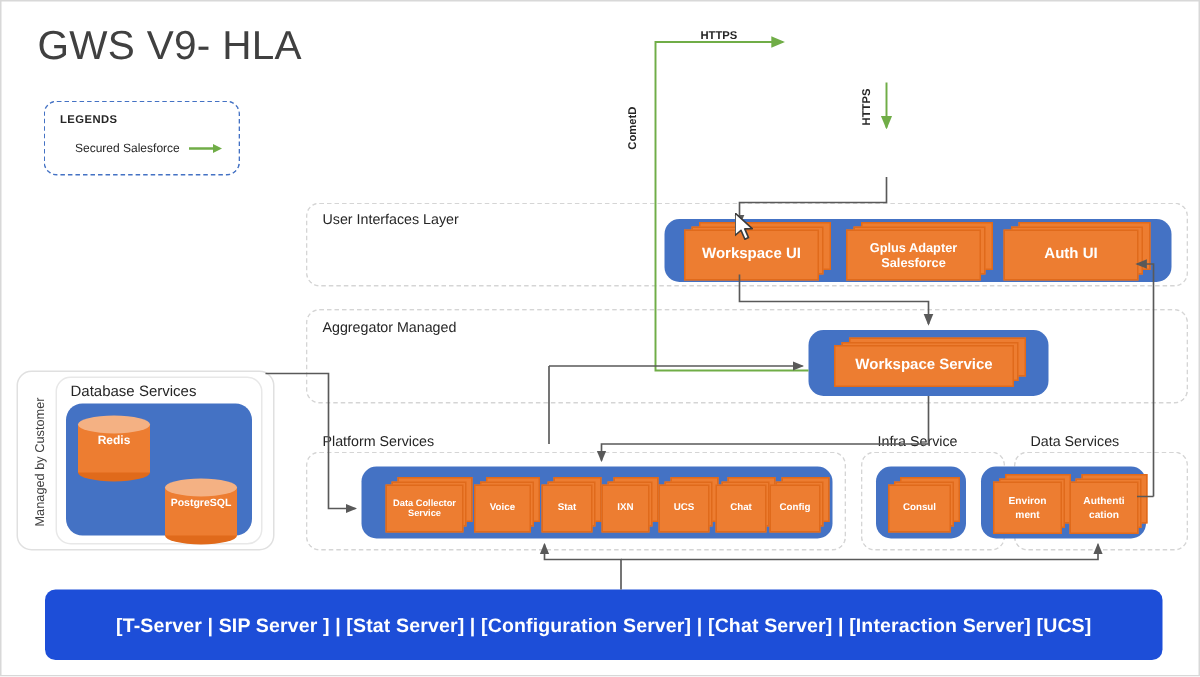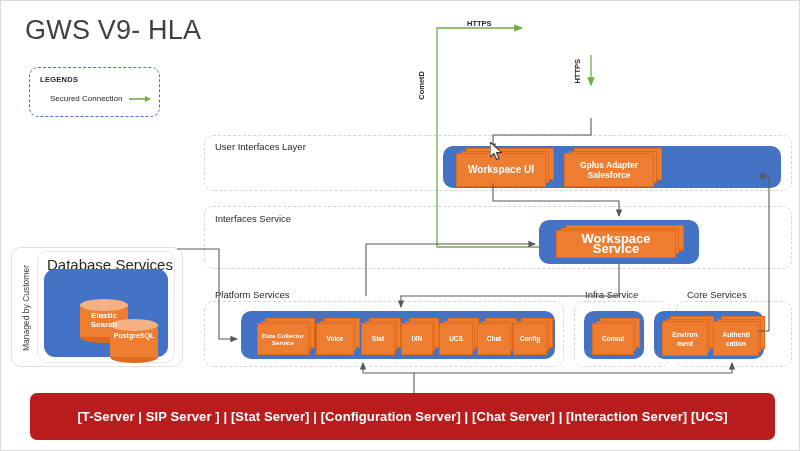--- a/index.html
+++ b/index.html
@@ -87,21 +87,21 @@
   }
   #db-group {
     left: 36px; top: 250px;
     width: 138px; height: 112px;
     border: 1.2px solid #e8e8e8;
     border-radius: 10px;
     background: #fff;
   }
   #db-group-title {
     left: 46px; top: 255px;
-    font-size: 15px;
+    font-size: 10px;
     color: #262626;
     white-space: nowrap;
   }
   #db-panel {
     left: 43px; top: 268px;
     width: 124px; height: 88px;
     background: #4472c4;
     border-radius: 11px;
   }
   .cyl {
@@ -201,21 +201,21 @@
   }
   #nginx-proxy {
     left: 500px; top: 88px;
     width: 183px; height: 29px;
     background: #ed7d31;
     font-size: 10.5px;
   }
   #server-bar {
     left: 29px; top: 392px;
     width: 745px; height: 47px;
-    background: #b91c1c;
+    background: #1d4ed8;
     border-radius: 7px;
     font-size: 13px;
     font-weight: bold;
     letter-spacing: .1px;
   }
 
   
   .edge-label {
     position: absolute;
     font-size: 7.5px;
@@ -241,39 +241,39 @@
 </head>
 <body>
 
 <div id="canvas">
 
   <div class="abs" id="page-title">GWS V9- HLA</div>
 
   <div class="abs" id="legend-box">
     <div class="abs" id="legend-title">LEGENDS</div>
     <div class="abs" id="legend-row">
-      <span id="legend-label">Secured Connection</span>
+      <span id="legend-label">Secured Salesforce</span>
       <svg class="legend-arrow" viewBox="0 0 22 8">
         <line x1="0" y1="4" x2="16" y2="4" stroke="#70AD47" stroke-width="1.6"></line>
         <polygon points="16,1 22,4 16,7" fill="#70AD47"></polygon>
       </svg>
     </div>
   </div>
 
   <div class="abs" id="managed-wrap">
     <div class="abs" id="managed-label">Managed by Customer</div>
   </div>
   <div class="abs" id="db-group"></div>
   <div class="abs" id="db-group-title">Database Services</div>
   <div class="abs" id="db-panel">
-    <div class="cyl" style="left:36px; top:30px;">
+    <div class="cyl" style="left:8px; top:8px;">
       <div class="bot"></div>
       <div class="body"></div>
       <div class="top"></div>
-      <div class="lbl">Elastic Search</div>
+      <div class="lbl">Redis</div>
     </div>
     <div class="cyl" style="left:66px; top:50px;">
       <div class="bot"></div>
       <div class="body"></div>
       <div class="top"></div>
       <div class="lbl" style="font-size:7px;">PostgreSQL</div>
     </div>
   </div>
 
 
@@ -286,28 +286,33 @@
     <div class="sh1" style="left:5px; top:-2px; width:86px; height:30px;"></div>
     <div class="front" style="width:86px; height:30px; font-size:10px;">Workspace UI</div>
   </div>
 
   <div class="stack" style="left:563px; top:152px; width:86px; height:30px;">
     <div class="sh2" style="left:10px; top:-5px; width:86px; height:30px;"></div>
     <div class="sh1" style="left:5px; top:-2px; width:86px; height:30px;"></div>
     <div class="front" style="width:86px; height:30px; font-size:8.5px;">Gplus Adapter Salesforce</div>
   </div>
 
+  <div class="stack" style="left:668px; top:152px; width:86px; height:30px;">
+    <div class="sh2" style="left:10px; top:-5px; width:86px; height:30px;"></div>
+    <div class="sh1" style="left:5px; top:-2px; width:86px; height:30px;"></div>
+    <div class="front" style="width:86px; height:30px; font-size:10px;">Auth UI</div>
+  </div>
 
   <div class="abs layer" style="left:203px; top:205px; width:588px; height:63px;"></div>
-  <div class="layer-title" style="left:212px; top:212px;">Interfaces Service</div>
+  <div class="layer-title" style="left:212px; top:212px;">Aggregator Managed</div>
   <div class="abs bluepanel" style="left:538px; top:219px; width:160px; height:44px;"></div>
   <div class="stack" style="left:555px; top:229px; width:116px; height:24px;">
     <div class="sh2" style="left:10px; top:-5px; width:116px; height:24px;"></div>
     <div class="sh1" style="left:5px; top:-2px; width:116px; height:24px;"></div>
-    <div class="front" style="width:116px; height:24px; font-size:13px;">Workspace Service</div>
+    <div class="front" style="width:116px; height:24px; font-size:10px;">Workspace Service</div>
   </div>
 
   <div class="abs layer" style="left:203px; top:300px; width:360px; height:66px;"></div>
   <div class="layer-title" style="left:212px; top:288px;">Platform Services</div>
   <div class="abs bluepanel" style="left:240px; top:310px; width:314px; height:48px;"></div>
 
   <div class="stack" style="left:256px; top:322px; width:48px; height:28px;">
     <div class="sh2" style="left:8px; top:-5px; width:48px; height:28px;"></div>
     <div class="sh1" style="left:4px; top:-2px; width:48px; height:28px;"></div>
     <div class="front" style="width:48px; height:28px; font-size:6.2px; line-height:7.5px;">Data Collector Service</div>
@@ -346,21 +351,21 @@
   <div class="abs layer" style="left:573px; top:300px; width:96px; height:66px;"></div>
   <div class="layer-title" style="left:582px; top:288px;">Infra Service</div>
   <div class="abs bluepanel" style="left:583px; top:310px; width:60px; height:48px;"></div>
   <div class="stack" style="left:591px; top:322px; width:38px; height:28px;">
     <div class="sh2" style="left:8px; top:-5px; width:38px; height:28px;"></div>
     <div class="sh1" style="left:4px; top:-2px; width:38px; height:28px;"></div>
     <div class="front" style="width:38px; height:28px; font-size:6.5px;">Consul</div>
   </div>
 
   <div class="abs layer" style="left:675px; top:300px; width:116px; height:66px;"></div>
-  <div class="layer-title" style="left:684px; top:288px;">Core Services</div>
+  <div class="layer-title" style="left:684px; top:288px;">Data Services</div>
   <div class="abs bluepanel" style="left:653px; top:310px; width:110px; height:48px;"></div>
   <div class="stack" style="left:661px; top:320px; width:42px; height:31px;">
     <div class="sh2" style="left:8px; top:-5px; width:42px; height:31px;"></div>
     <div class="sh1" style="left:4px; top:-2px; width:42px; height:31px;"></div>
     <div class="front" style="width:42px; height:31px; font-size:6.8px; line-height:9px;">Environ ment</div>
   </div>
   <div class="stack" style="left:712px; top:320px; width:42px; height:31px;">
     <div class="sh2" style="left:8px; top:-5px; width:42px; height:31px;"></div>
     <div class="sh1" style="left:4px; top:-2px; width:42px; height:31px;"></div>
     <div class="front" style="width:42px; height:31px; font-size:6.8px; line-height:9px;">Authenti cation</div>

